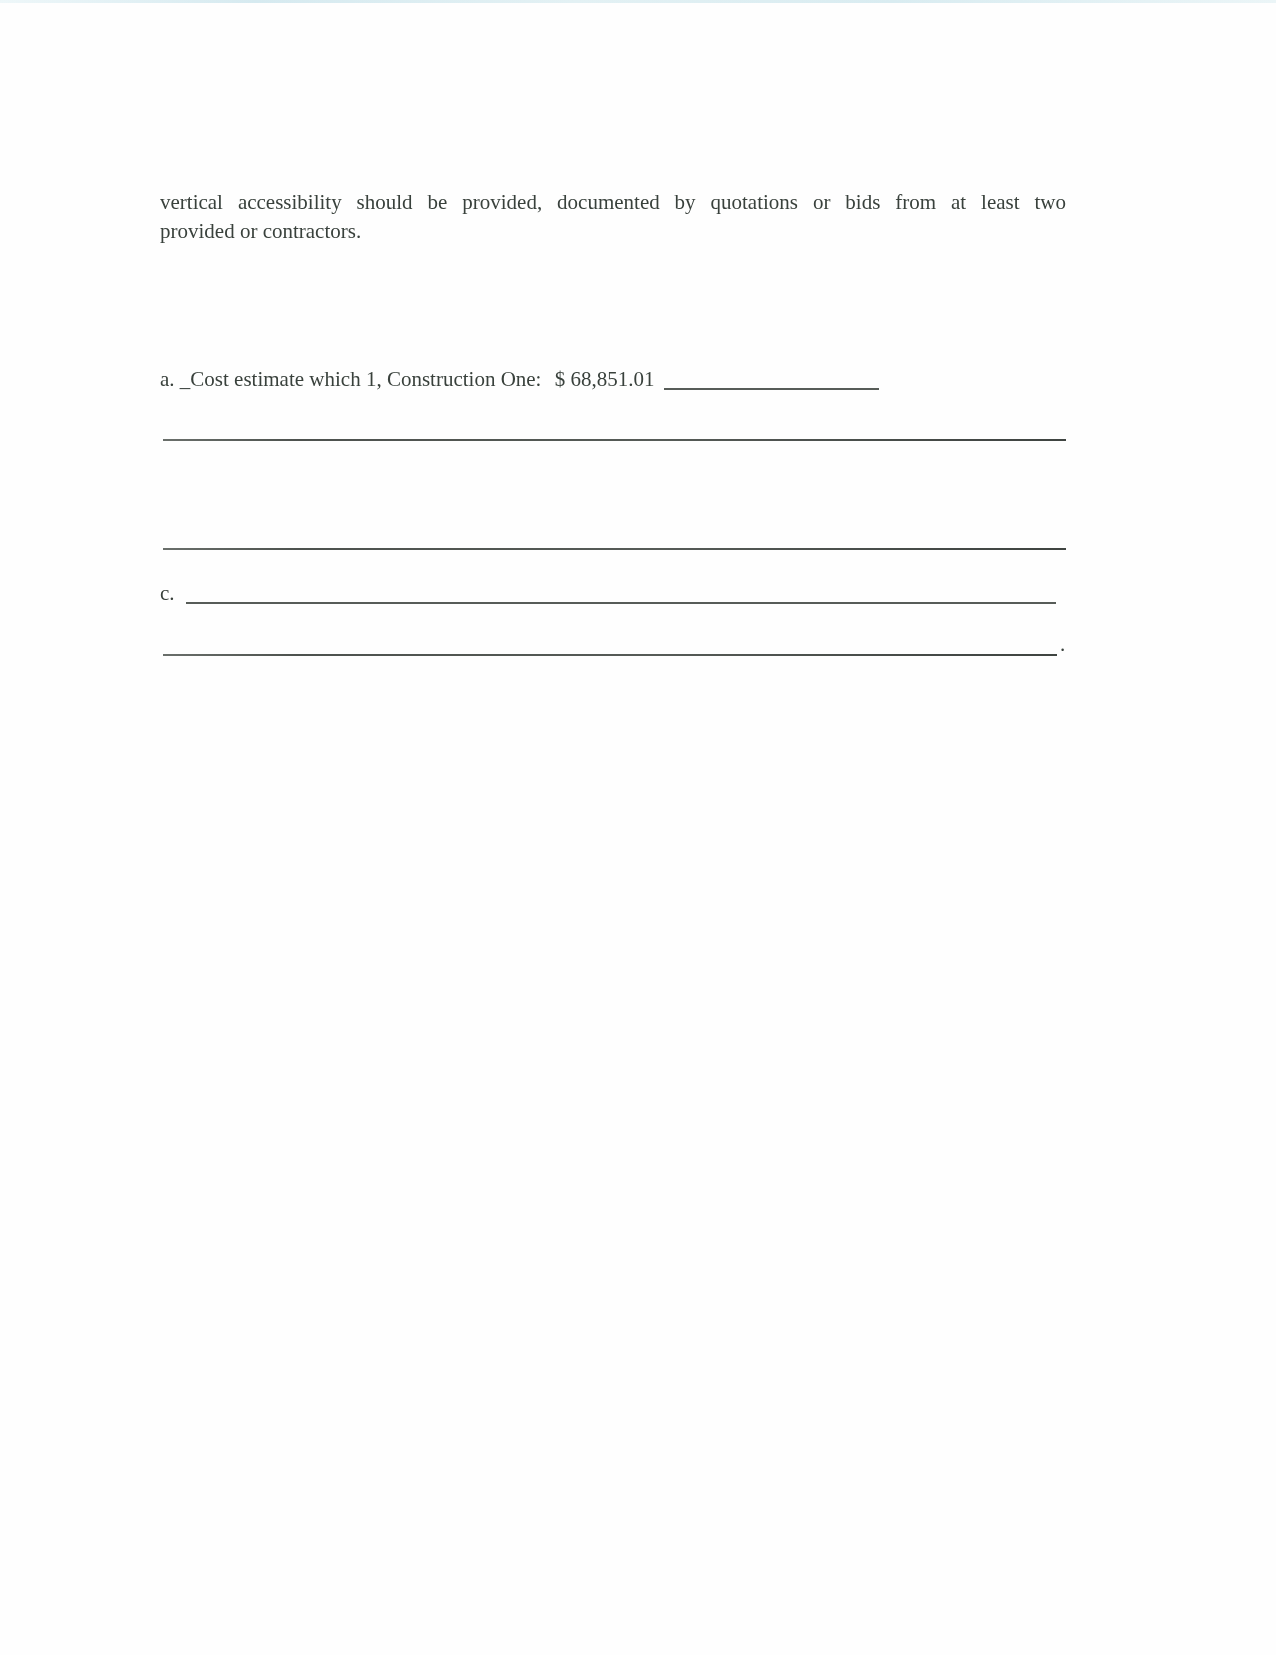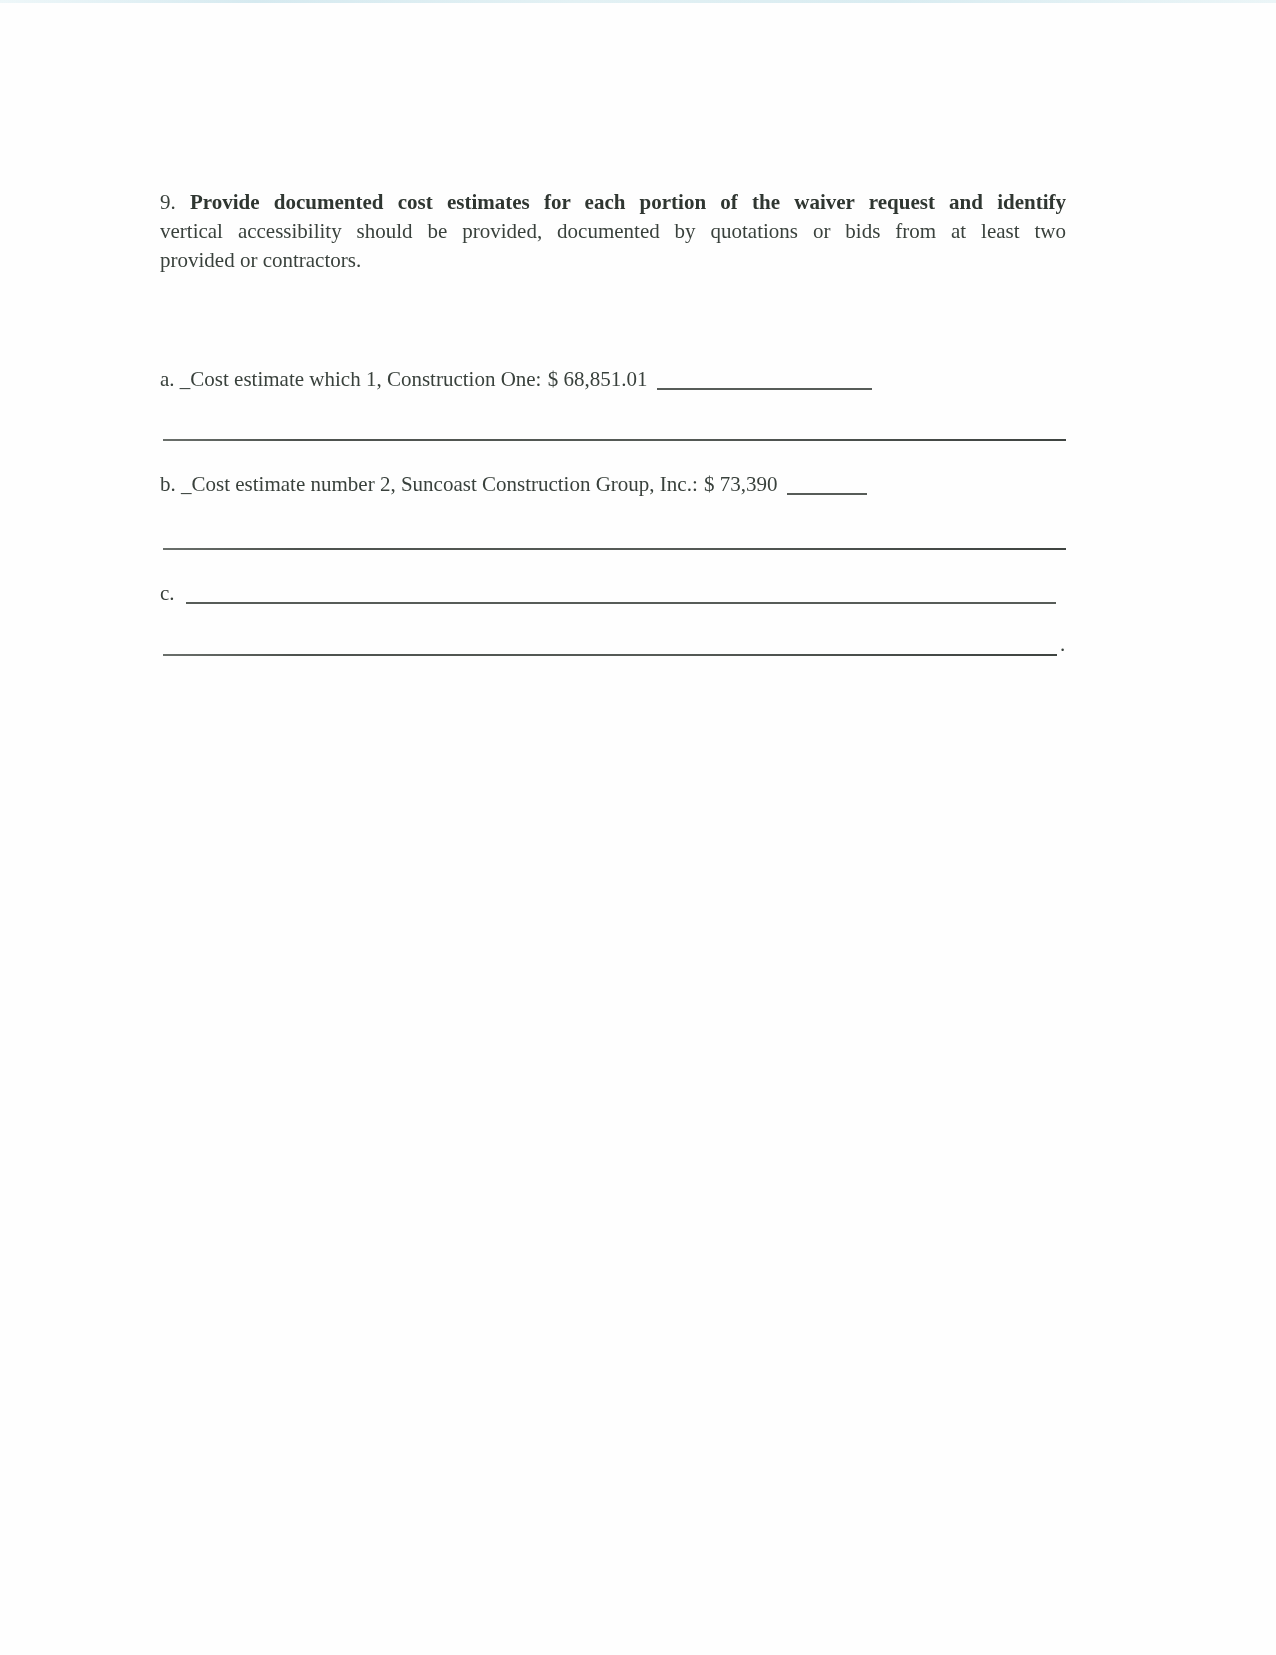--- a/index.html
+++ b/index.html
@@ -23,21 +23,21 @@
   .pline {
     height: 29px; white-space: nowrap;
     text-align: justify; text-align-last: justify;
   }
   .pline.last { text-align: left; text-align-last: left; }
   .b { font-weight: bold; color: #2f3631; }
   .item {
     position: absolute; left: 160px;
     font-size: 21px; line-height: 26px; white-space: nowrap;
   }
-  .val { margin-left: 1px; }
+  .val { margin-left: 8px; }
   .fill {
     display: inline-block; height: 1.05em; width: 100px;
     border-bottom: 2px solid #575c58;
     transform: translateY(4px);
     margin-left: 4px;
   }
   .rule {
     position: absolute; height: 2px;
     background: linear-gradient(90deg, #6a6f6b 0%, #4d524e 15%, #565b57 55%, #454a47 85%, #3f4441 100%);
   }
@@ -47,46 +47,36 @@
 </style>
 </head>
 <body>
 
 <div class="page">
 
   <div class="top-edge"></div>
 
   <div class="para">
     <div class="pline">
-      <span>9.</span>
-      <span class="b">Provide documented cost estimates for each portion of the waiver request and identify</span>
-    </div>
-    <div class="pline">
       <span>vertical accessibility should be provided, documented by quotations or bids from at least two</span>
     </div>
     <div class="pline last">
       <span>provided or contractors.</span>
     </div>
   </div>
 
   <div class="item" style="top:362px;">
     <span>a.</span>
     <span>_Cost estimate which 1, Construction One:</span>
     <span class="val">$ 68,851.01</span>
     <span class="fill" style="width:215px;"></span>
   </div>
 
   <div class="rule" style="top:439px; left:163px; width:903px;"></div>
 
-  <div class="item" style="top:467px;">
-    <span>b.</span>
-    <span>_Cost estimate number 2, Suncoast Construction Group, Inc.:</span>
-    <span class="val">$ 73,390</span>
-    <span class="fill" style="width:80px;"></span>
-  </div>
 
   <div class="rule" style="top:548px; left:163px; width:903px;"></div>
 
   <div class="item" style="top:576px;">
     <span>c.</span>
     <span class="fill" style="width:870px; margin-left:6px;"></span>
   </div>
 
   <div class="rule" style="top:654px; left:163px; width:894px;"></div>
   <span class="period" style="left:1060px; top:631px;">.</span>

